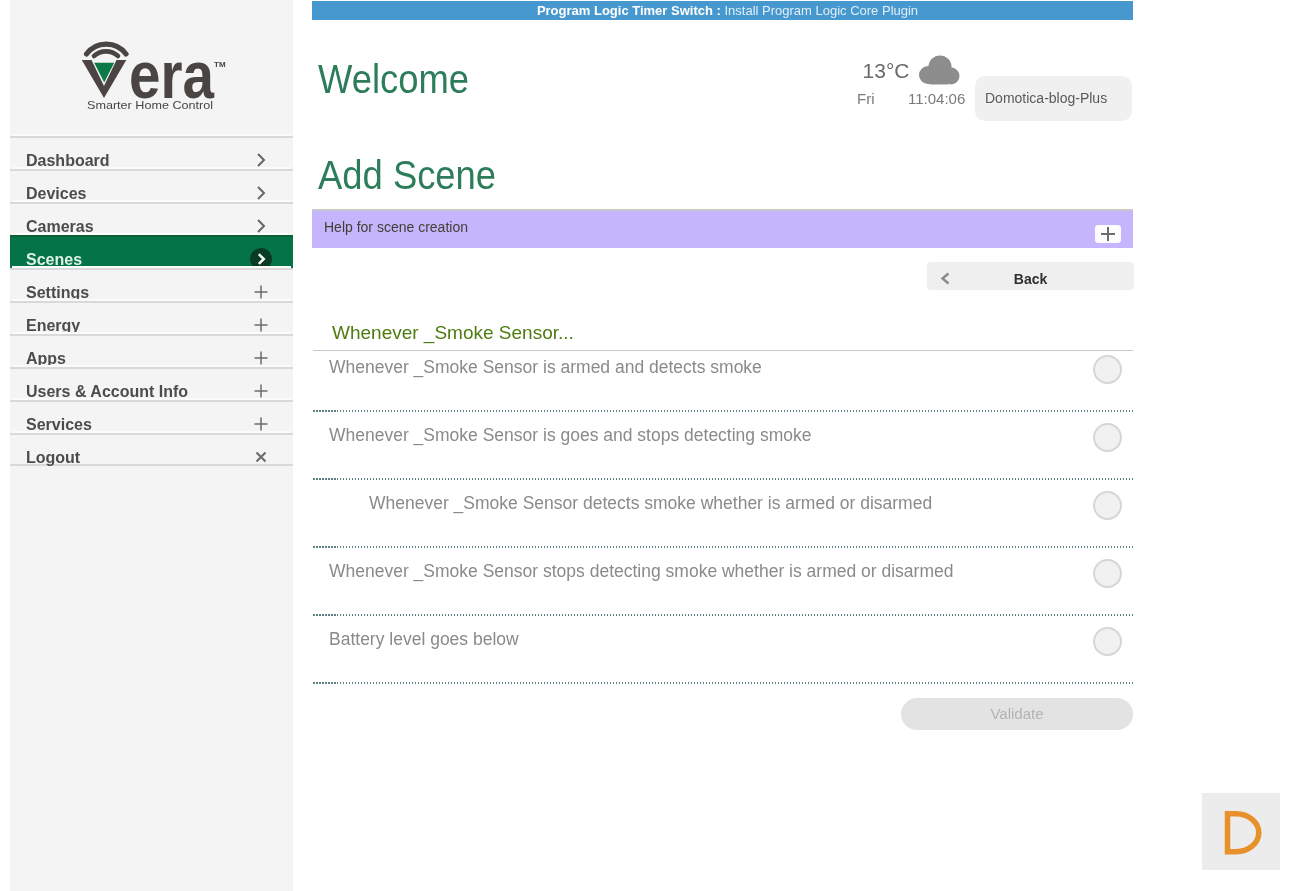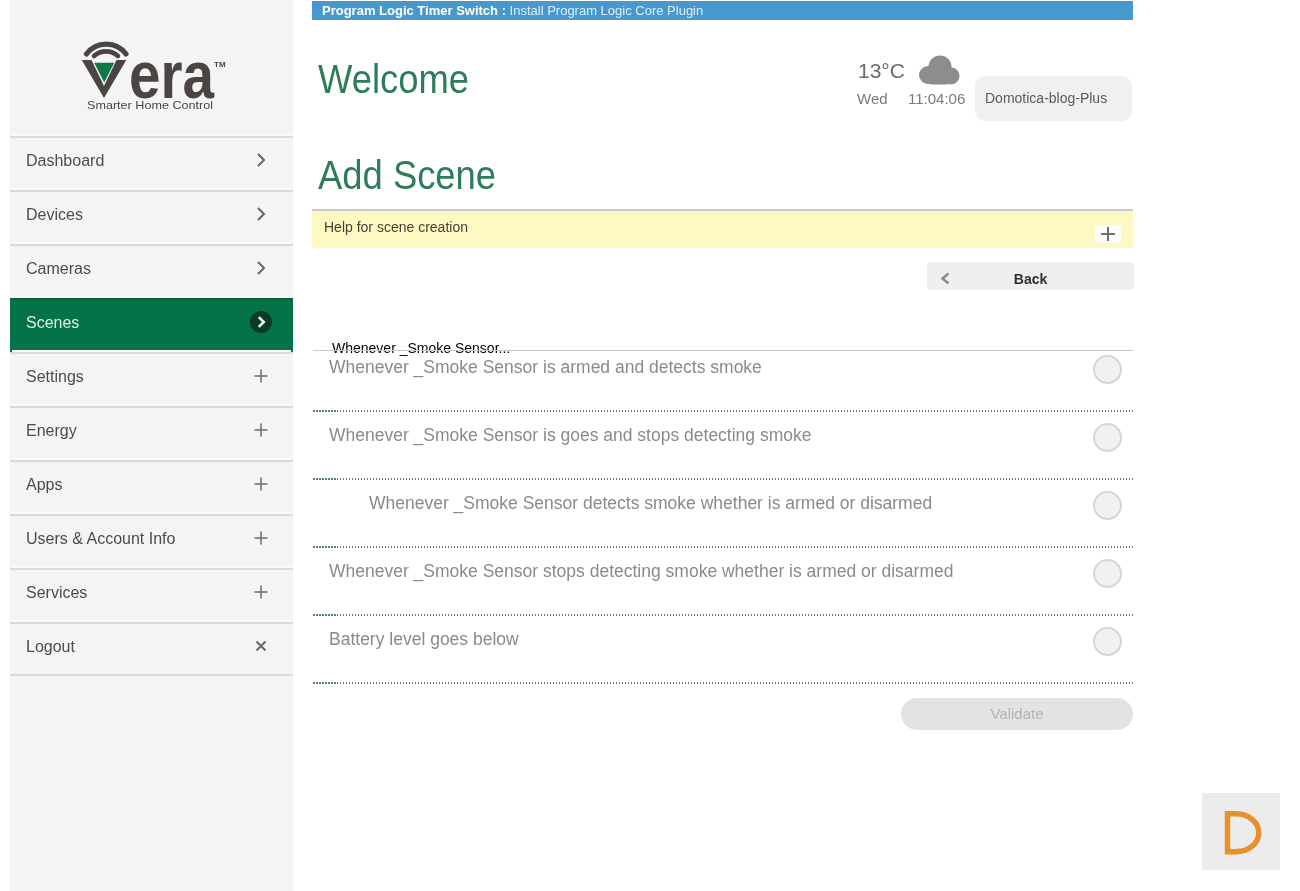--- a/index.html
+++ b/index.html
@@ -3,50 +3,50 @@
 <meta charset="utf-8">
 <style>
 * { margin:0; padding:0; box-sizing:border-box; }
 html,body { width:1300px; height:891px; background:#fff; font-family:"Liberation Sans", sans-serif; overflow:hidden; }
 #page { position:relative; width:1300px; height:891px; }
 .abs { position:absolute; }
 
 
 #sidebar { left:0; top:0; width:283px; height:891px; background:#f4f4f4;margin-left:10px; }
 #menu { position:absolute; left:0; top:136px; width:283px; }
-.mitem { position:relative; height:54px; border-top:2px solid #d9d9d9; box-shadow:0 -4px 0 -2px #fbfbfb; }
+.mitem { position:relative; height:33px; border-top:2px solid #d9d9d9; box-shadow:0 -4px 0 -2px #fbfbfb;font-weight:bold; }
 .mitem .lbl { position:absolute; left:16px; top:12.5px; font-size:16px; color:#4c4c4c; line-height:20px; }
 .mitem .ico { position:absolute; right:21px; top:11px; width:22px; height:22px; }
 .mitem.last { border-bottom:2px solid #d9d9d9;text-align:right; }
 .mitem.active { background:#047347; border-top-color:#0c5f39; }
 .mitem.active .lbl { color:#dff0e6; }
 
 
-#banner { left:312px; top:1px; width:821px; height:19px; background:#4798ce; color:#fff; font-size:13px; line-height:19px; padding-left:10px; white-space:nowrap; }
+#banner { left:312px; top:1px; width:821px; height:19px; background:#4798ce; color:#fff; font-size:13px; line-height:19px; padding-left:10px; white-space:nowrap;text-align:center; }
 #banner b { font-weight:bold; }
 #banner span { color:#dfeefa; }
 .h1 { font-size:40px; color:#2e7d5a; font-weight:normal; transform:scaleX(0.91); transform-origin:left top; }
 #welcome { left:318px; top:57px; }
 #addscene { left:318px; top:153px; }
 
-#temp { left:858px; top:58.5px; width:56px; font-size:21px; color:#6b6b6b; }
+#temp { left:858px; top:58.5px; width:56px; font-size:21px; color:#6b6b6b; text-align:center; }
 #cloud { left:916px; top:54px; }
 #wed { left:857px; top:90px; font-size:15px; color:#7a7a7a; }
 #clock { left:908px; top:90px; font-size:15px; color:#7a7a7a; }
 #unitbox { left:975px; top:76px; width:157px; height:45px; background:#f0f0f0; border-radius:10px; font-size:14px; color:#5a5a5a; line-height:45px; padding-left:10px; }
 
-#helpbar { left:312px; top:209px; width:821px; height:39px; background:#fef9c3; border-top:2px solid #c9c9c9; }
+#helpbar { left:312px; top:209px; width:821px; height:39px; background:#c4b5fd; border-top:2px solid #c9c9c9; }
 #helpbar .txt { position:absolute; left:12px; top:8px; font-size:14px; color:#433f33; }
 #helpbar .plus { position:absolute; right:12px; top:14px; width:26px; height:18px; background:#fdfdfd; border-radius:3px; display:flex; align-items:center; justify-content:center; }
 
 #backbtn { left:927px; top:262px; width:207px; height:28px; background:#efefef; border-radius:4px; }
 #backbtn .chev { position:absolute; left:13px; top:10px; }
 #backbtn .t { position:absolute; left:0; width:100%; text-align:center; top:9px; font-size:14px; font-weight:bold; color:#2f2f2f; }
 
-#listtitle { left:332px; top:322px; font-size:14px; color:#000000;margin-top:18px; }
+#listtitle { left:332px; top:322px; font-size:19px; color:#4d7c0f; }
 #titleline { left:313px; top:350px; width:820px; height:0; border-top:1px solid #c9c9c9; }
 
 .row-text { left:329px; width:700px; font-size:17.5px; color:#8a8a8a; }
 .radio { width:29px; height:29px; border:2px solid #d6d6d6; background:#f1f1f1; border-radius:50%; left:1093px; }
 .dotline { left:313px; width:820px; height:1.6px; background:repeating-linear-gradient(90deg,rgba(85,120,125,0.95) 0px,rgba(85,120,125,0.95) 1.5px,transparent 1.5px,transparent 3px); }
 
 #validate { left:901px; top:698px; width:232px; height:32px; background:#e3e3e3; border-radius:16px; text-align:center; line-height:32px; font-size:15px; color:#b3b3b3; }
 
 #dbox { left:1202px; top:793px; width:78px; height:77px; background:#ececec; }
 </style>
@@ -136,21 +136,21 @@
 
   <div id="temp" class="abs">13°C</div>
   <svg id="cloud" class="abs" width="45" height="31" viewBox="0 0 45 31">
     <g fill="#8d8d8d">
       <circle cx="12" cy="21" r="9"></circle>
       <circle cx="24" cy="13" r="11.5"></circle>
       <circle cx="35" cy="22" r="8.5"></circle>
       <rect x="10" y="18" width="26" height="12.5" rx="5"></rect>
     </g>
   </svg>
-  <div id="wed" class="abs">Wed</div>
+  <div id="wed" class="abs">Fri</div>
   <div id="clock" class="abs">11:04:06</div>
   <div id="unitbox" class="abs">Domotica-blog-Plus</div>
 
   <div id="addscene" class="abs h1">Add Scene</div>
 
   <div id="helpbar" class="abs">
     <span class="txt">Help for scene creation</span>
     <span class="plus">
         <svg width="16" height="16" viewBox="0 0 16 16">
           <path d="M8,1 V15 M1,8 H15" stroke="#6e6e6e" stroke-width="2"></path>

